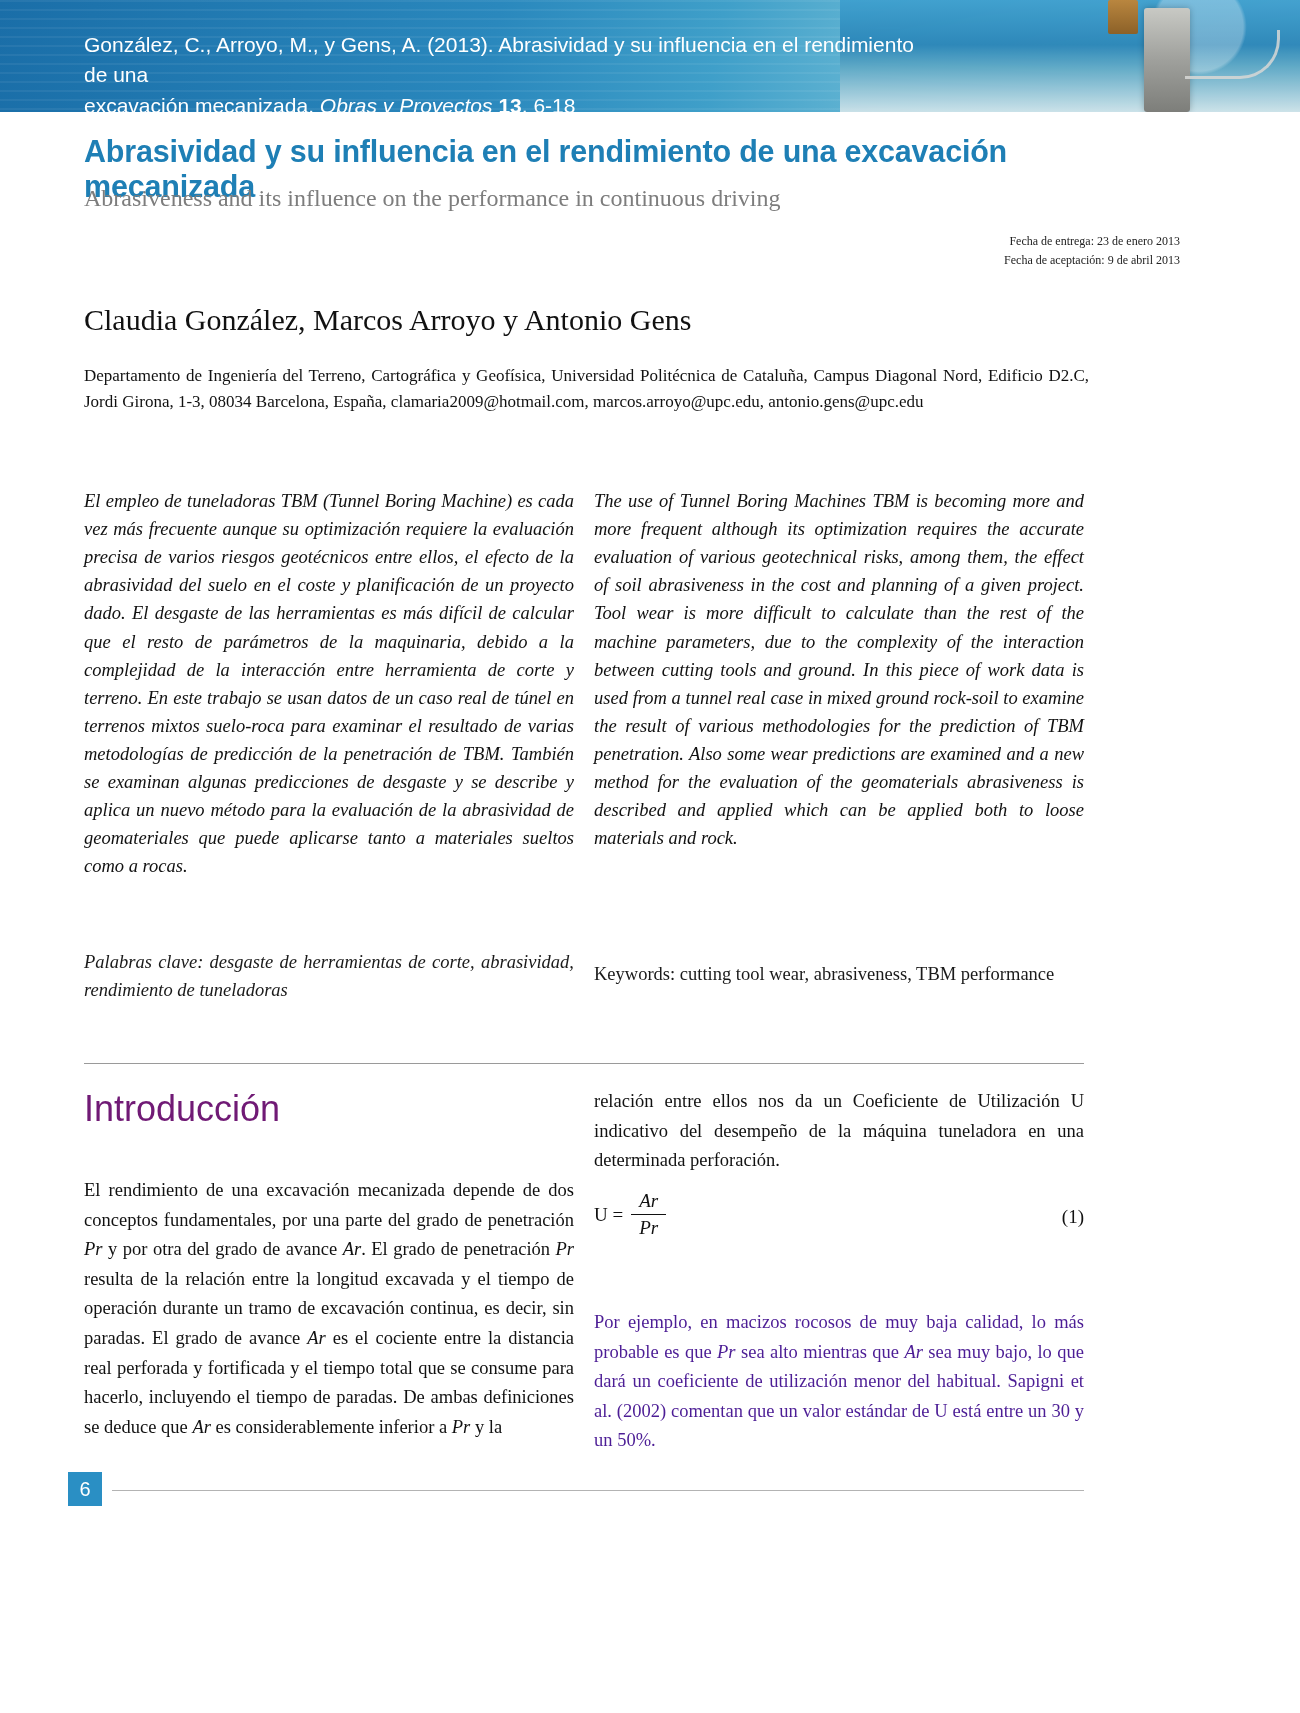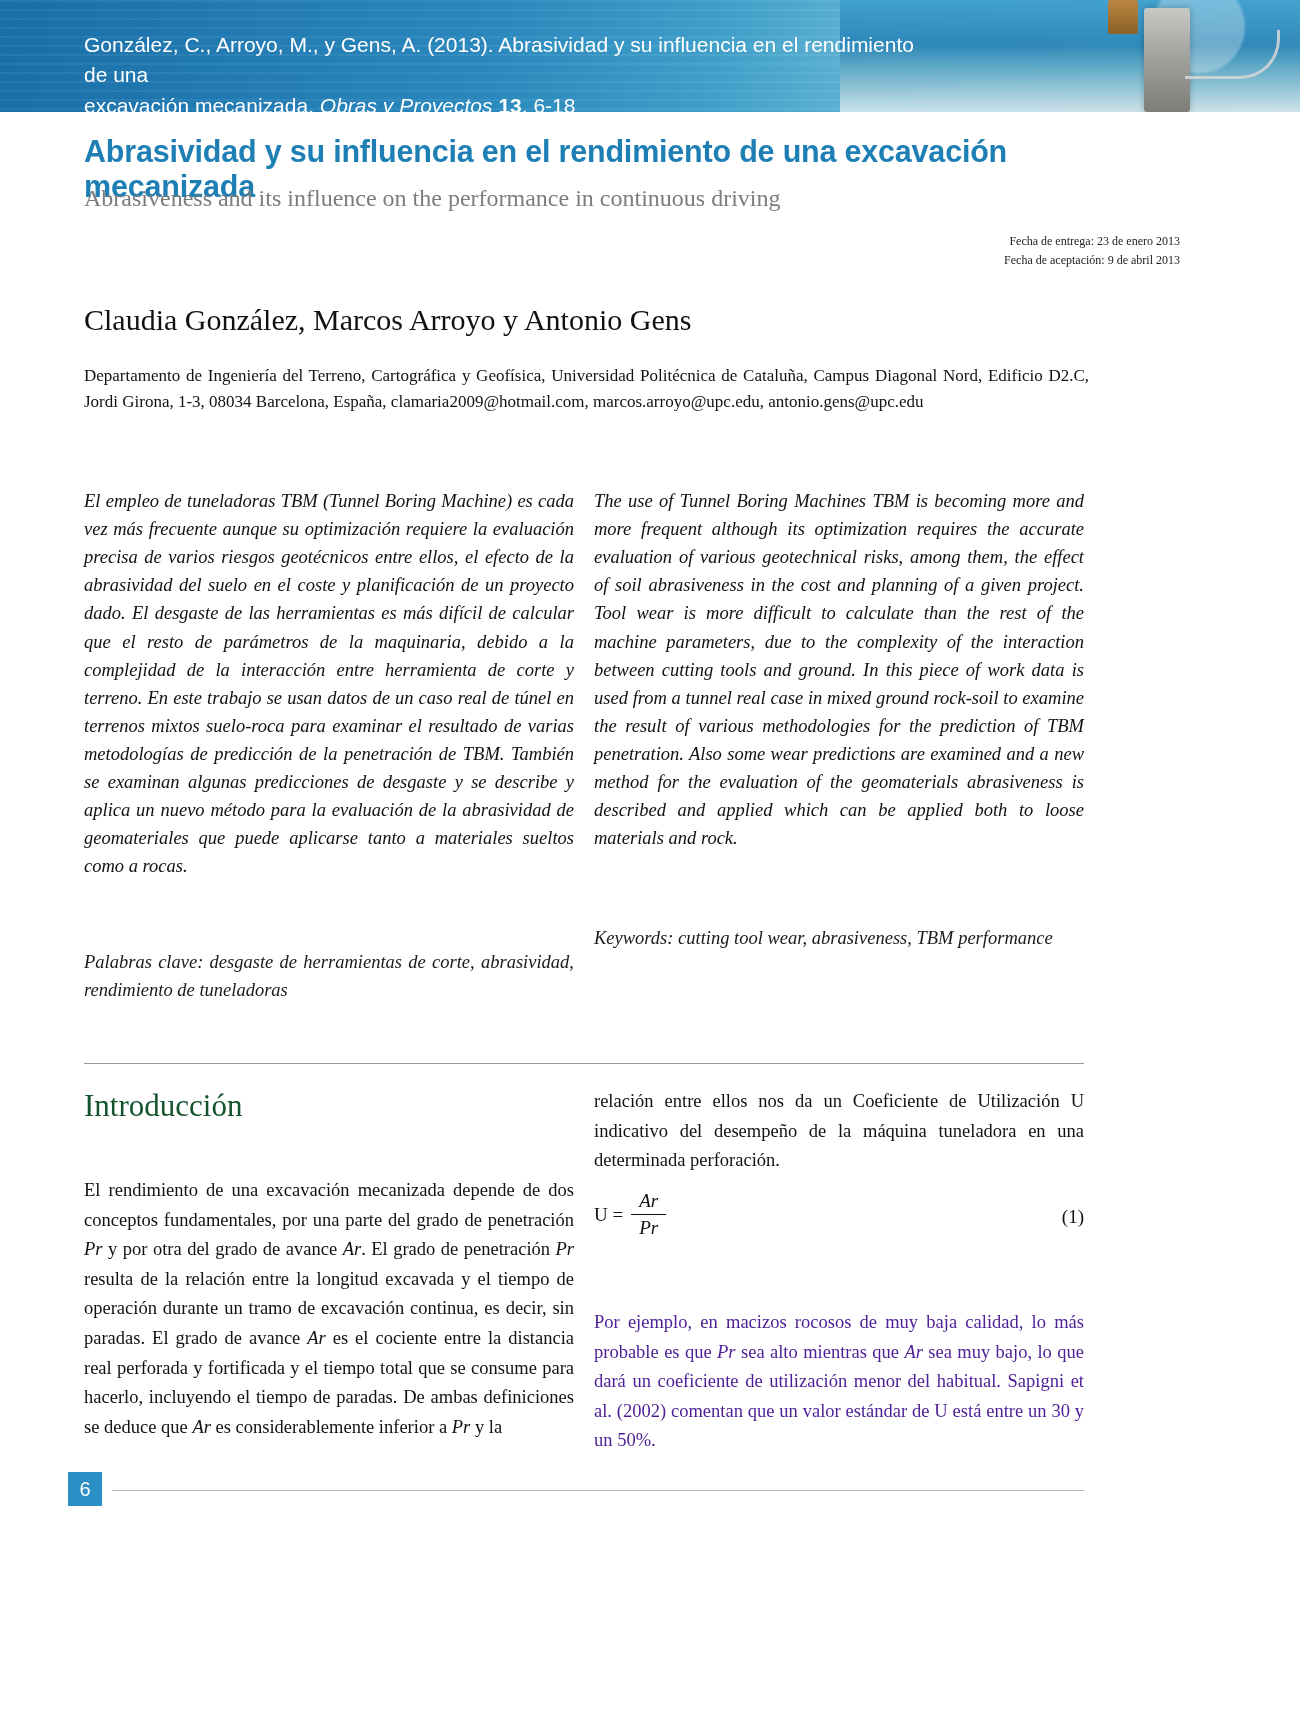--- a/index.html
+++ b/index.html
@@ -137,40 +137,40 @@
     top: 487px;
     width: 490px;
     font-size: 18.5px;
     line-height: 1.52;
     font-style: italic;
     text-align: justify;
     color: #111;
   }
   .abs-es { left: 84px; }
   .abs-en { left: 594px; }
-  .kw-en { position: absolute; left: 594px; top: 924px; width: 490px;
-           font-size: 18.5px; line-height: 1.52; font-style: italic; text-align: justify; }
+  .kw-en { position: absolute; left: 594px; top: 960px; width: 490px;
+           font-size: 18.5px; line-height: 1.52; text-align: justify; }
   .kw-es { position: absolute; left: 84px; top: 948px; width: 490px;
            font-size: 18.5px; line-height: 1.52; font-style: italic; text-align: justify; }
 
   
   .divider {
     position: absolute;
     left: 84px; top: 1063px;
     width: 1000px; height: 1px;
     background: #9a9a9a;
   }
 
   
   .section-head {
     position: absolute;
     left: 84px; top: 1088px;
-    font-family: Liberation Serif, serif;
-    font-size: 31px;
-    color: #14532d;
+    font-family: Liberation Sans, sans-serif;
+    font-size: 36px;
+    color: #701a75;
   }
   .col {
     position: absolute;
     width: 490px;
     font-size: 18.5px;
     line-height: 1.60;
     text-align: justify;
     color: #111;
   }
   .col-left { left: 84px; top: 1176px; }

